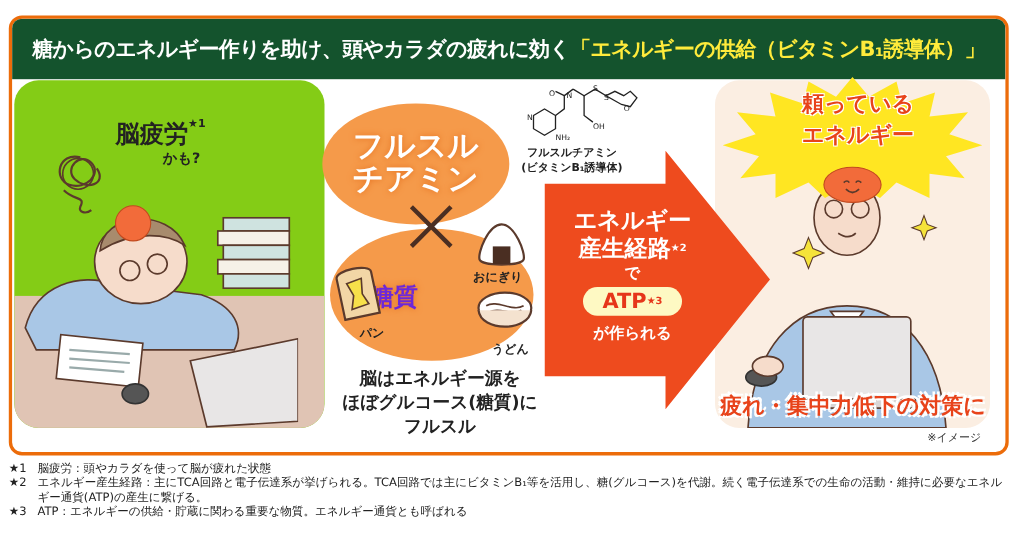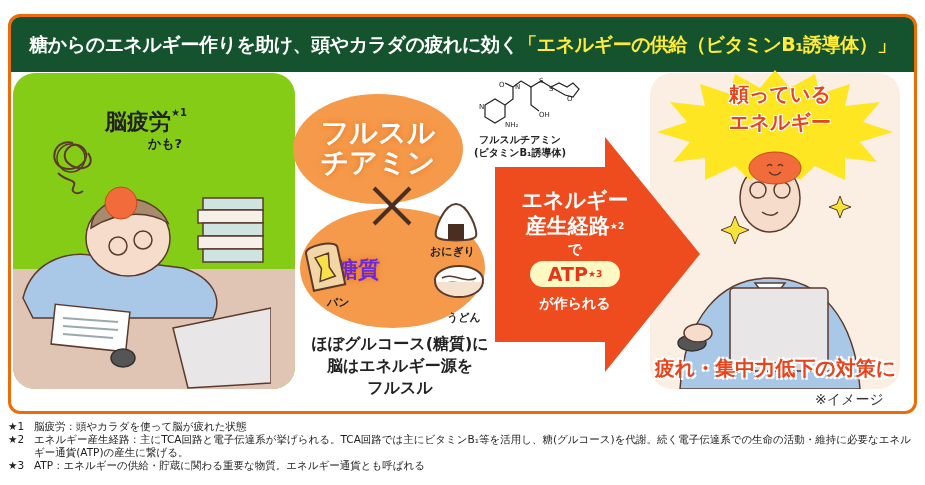--- a/index.html
+++ b/index.html
@@ -37,21 +37,21 @@
   .arrow-text sup { font-size: 9px; vertical-align: top; }
   .atp-pill { display: inline-block; background: #fef9c3; color: #e6361a; border-radius: 14px; padding: 1px 18px; font-size: 19px; line-height: 24px; margin: 2px 0; }
   .atp-pill sup { color: #e6361a; }
   .arrow-text .l5 { font-size: 14px; line-height: 28px; display: block; }
 
   
   .right-panel { position: absolute; left: 650px; top: 73px; width: 250px; height: 316px; background: #fbeee2; border-radius: 22px; overflow: hidden; }
   .burst { position: absolute; left: 655px; top: 70px; width: 240px; height: 110px; }
   .energy-title { position: absolute; left: 660px; top: 80px; width: 240px; text-align: center; color: #e8431a; font-weight: bold; font-size: 20px; line-height: 28px; text-shadow: -1px -1px 0 #fff, 1px -1px 0 #fff, -1px 1px 0 #fff, 1px 1px 0 #fff; }
   .countermeasure { position: absolute; left: 648px; top: 355px; width: 255px; text-align: center; color: #e8431a; font-weight: bold; font-size: 20px; text-shadow: -2px -2px 0 #fff, 2px -2px 0 #fff, -2px 2px 0 #fff, 2px 2px 0 #fff; }
-  .image-note { position: absolute; left: 815px; top: 391px; font-size: 14px; color: #333; }
+  .image-note { position: absolute; left: 843px; top: 391px; font-size: 10px; color: #333; }
 
   
   .footnotes { position: absolute; left: 8px; top: 420px; width: 910px; font-size: 10.5px; line-height: 13px; color: #222; }
   .fn { display: flex; }
   .fn .mark { width: 26px; flex-shrink: 0; }
   .fn .txt { flex: 1; }
 </style>
 </head>
 <body>
 
@@ -148,22 +148,22 @@
 <div class="food-label" style="left:430px;top:244px">おにぎり</div>
 
 <svg style="position:absolute;left:432px;top:262px;width:54px;height:46px" viewBox="0 0 54 46">
   <ellipse cx="27" cy="18" rx="24" ry="14" fill="#ffffff" stroke="#5b3a2c" stroke-width="2"></ellipse>
   <path d="M10 16 C20 10 34 22 44 16 M12 22 C22 16 34 26 42 20" fill="none" stroke="#5b3a2c" stroke-width="1.5"></path>
   <path d="M3 20 C5 40 49 40 51 20" fill="#f4e2cf" stroke="#5b3a2c" stroke-width="2"></path>
 </svg>
 <div class="food-label" style="left:447px;top:310px">うどん</div>
 
 <div class="brain-text">
+  <div>脳はエネルギー源を</div>
   <div>ほぼグルコース(糖質)に</div>
-  <div>脳はエネルギー源を</div>
   <div>フルスル</div>
 </div>
 
 <div class="right-panel">
   <svg style="position:absolute;left:0;top:95px;width:250px;height:221px" viewBox="0 0 250 221">
 
     <path d="M85 48 L89 58 L99 62 L89 66 L85 76 L81 66 L71 62 L81 58 Z" fill="#f5e33a" stroke="#5b3a2c" stroke-width="1"></path>
     <path d="M190 28 L193 36 L201 39 L193 42 L190 50 L187 42 L179 39 L187 36 Z" fill="#f5e33a" stroke="#5b3a2c" stroke-width="1"></path>
 
     <path d="M30 221 C35 150 70 110 120 110 C170 110 205 150 210 221 Z" fill="#a9c7e6" stroke="#5b3a2c" stroke-width="1.5"></path>

